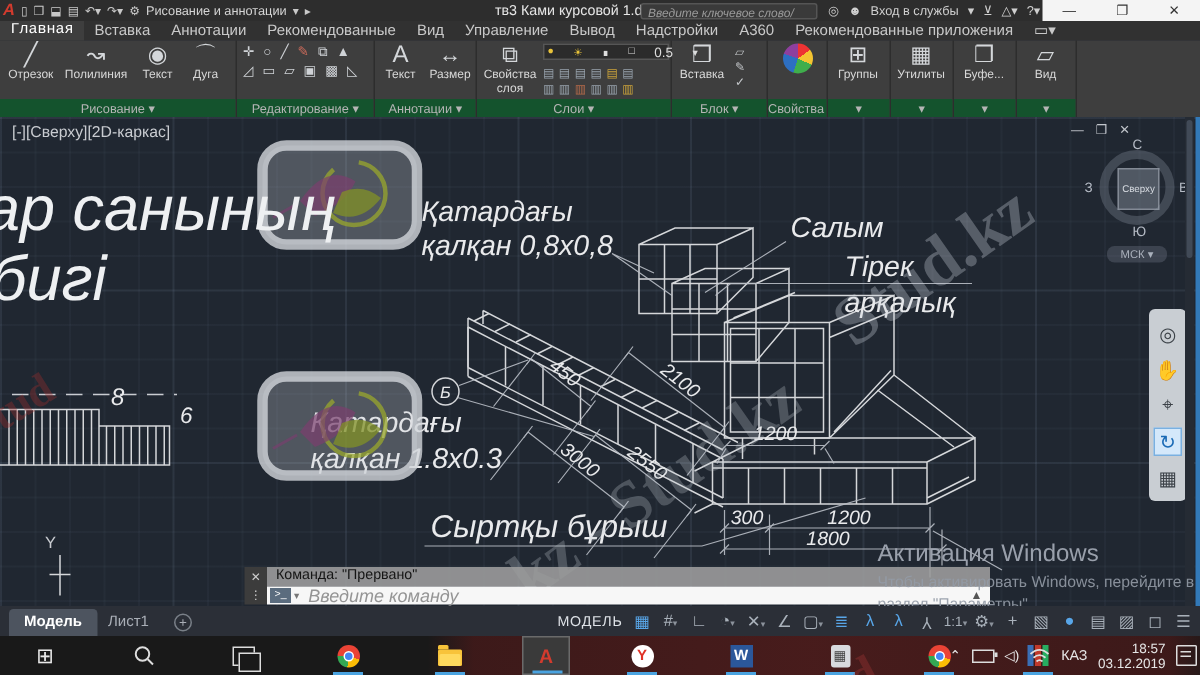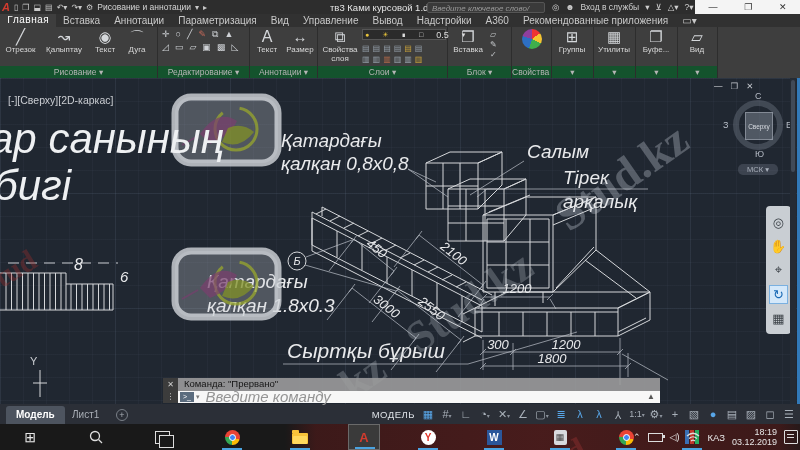--- a/index.html
+++ b/index.html
@@ -37,21 +37,21 @@
     background:conic-gradient(#e33 0 15%,#f4c431 15% 32%,#3fae4c 32% 55%,#2d6fc2 55% 80%,#8e3f9e 80% 100%);}
   
   .canvas{position:absolute;left:0;top:78px;width:800px;height:326px;background:#202731;overflow:hidden;
     background-image:
       linear-gradient(rgba(150,170,200,0.07) 1px,transparent 1px),
       linear-gradient(90deg,rgba(150,170,200,0.07) 1px,transparent 1px),
       linear-gradient(rgba(150,170,200,0.045) 1px,transparent 1px),
       linear-gradient(90deg,rgba(150,170,200,0.045) 1px,transparent 1px);
     background-size:115px 115px,115px 115px,23px 23px,23px 23px;}
   .draw{position:absolute;left:0;top:7px;z-index:2;}
-  .vp-label{position:absolute;left:8px;top:4px;font-size:10.5px;color:#c9ccd1;z-index:7;margin-top:12px;}
+  .vp-label{position:absolute;left:8px;top:4px;font-size:10.5px;color:#c9ccd1;z-index:7;}
   .doc-ctl{position:absolute;left:714px;top:3px;z-index:7;color:#c2c6cc;font-size:8.5px;display:flex;gap:8px;}
   .cv-title{position:absolute;left:322px;top:5px;width:380px;text-align:center;font-style:italic;
     font-size:34px;color:#eef0f2;z-index:6;white-space:nowrap;}
   .cv-part1{position:absolute;left:-10px;top:37px;font-style:italic;font-size:42px;color:#eef0f2;z-index:6;white-space:nowrap;}
   .cv-part2{position:absolute;left:-6px;top:84px;font-style:italic;font-size:42px;color:#eef0f2;z-index:6;}
   .wm-logo{position:absolute;z-index:5;}
   .wm-text{position:absolute;z-index:5;font-family:"Liberation Serif",serif;font-weight:bold;white-space:nowrap;pointer-events:none;}
   .viewcube{position:absolute;left:731px;top:20px;width:54px;height:54px;z-index:8;}
   .vc-ring{position:absolute;left:2px;top:2px;width:50px;height:50px;border-radius:50%;border:6px solid rgba(120,128,142,0.38);box-sizing:border-box;}
   .vc-sq{position:absolute;left:14px;top:14px;width:26px;height:26px;background:rgba(128,137,150,0.5);
@@ -70,21 +70,21 @@
   .scrollbar .thumb{position:absolute;left:1px;top:2px;width:4px;height:92px;background:#414a57;border-radius:2px;}
   .edge{position:absolute;left:797px;top:0;width:3px;height:326px;background:#3279b8;z-index:10;}
   
   .cmdwin{position:absolute;left:163px;top:378px;width:497px;height:25px;z-index:30;display:flex;}
   .cmd-grip{width:15px;background:#3c3c3c;color:#cfcfcf;font-size:8px;display:flex;flex-direction:column;
     align-items:center;justify-content:space-between;padding:2px 0;box-sizing:border-box;}
   .cmd-main{flex:1;display:flex;flex-direction:column;}
   .cmd-hist{height:12.5px;background:rgba(158,158,158,0.88);color:#151515;font-size:9.5px;line-height:12.5px;padding-left:6px;}
   .cmd-input{height:12.5px;background:#f7f7f7;display:flex;align-items:center;position:relative;}
   .cmd-badge{width:14px;height:10px;background:#5b6c7e;color:#fff;font-size:7px;line-height:10px;text-align:center;margin-left:2px;}
-  .cmd-ph{font-style:italic;color:#959595;font-size:15px;margin-left:6px;}
+  .cmd-ph{font-style:italic;color:#959595;font-size:12px;margin-left:6px;}
   .cmd-up{position:absolute;right:5px;top:1px;color:#555;font-size:8px;}
   
   .statusrow{position:absolute;left:0;top:404px;width:800px;height:20px;background:#2b2f37;}
   .mtab{position:absolute;top:2px;height:18px;line-height:18px;font-size:10px;padding:0 10px;color:#a9aeb6;}
   .mtab.active{background:#4d545f;color:#fff;border-radius:3px 3px 0 0;font-weight:bold;}
   .mplus{position:absolute;left:116px;top:5px;width:12px;height:12px;border:1px solid #7a8088;border-radius:50%;
     color:#a9aeb6;font-size:9px;text-align:center;line-height:11px;box-sizing:border-box;}
   .sbicons{position:absolute;right:2px;top:0;height:20px;display:flex;align-items:center;gap:1px;}
   .sb-ic{min-width:16px;text-align:center;font-size:11px;color:#a9b1ba;padding:0 1px;}
   .sb-ic.blue{color:#58a6e8;}
@@ -154,39 +154,39 @@
       <span>—</span>
       <span>❐</span>
       <span>✕</span>
     </div>
   </div>
 
   <div class="tabsrow">
     <span class="rtab active">Главная</span>
     <span class="rtab">Вставка</span>
     <span class="rtab">Аннотации</span>
-    <span class="rtab">Параметризация</span>
+    <span class="rtab">Рекомендованные</span>
     <span class="rtab">Вид</span>
     <span class="rtab">Управление</span>
     <span class="rtab">Вывод</span>
     <span class="rtab">Надстройки</span>
     <span class="rtab">A360</span>
     <span class="rtab">Рекомендованные приложения</span>
     <span class="rtab">▭▾</span>
   </div>
 
   <div class="ribbon">
     <div class="panel" style="left:0;width:158px;">
       <div class="bigbtn" style="left:2px;width:37px;">
         <span class="bic">╱</span>
         <span>Отрезок</span>
       </div>
       <div class="bigbtn" style="left:40px;width:48px;">
         <span class="bic">↝</span>
-        <span>Қалыптау</span>
+        <span>Полилиния</span>
       </div>
       <div class="bigbtn" style="left:89px;width:32px;">
         <span class="bic">◉</span>
         <span>Текст</span>
       </div>
       <div class="bigbtn" style="left:122px;width:30px;">
         <span class="bic">⌒</span>
         <span>Дуга</span>
       </div>
       <div class="pfoot"><span>Рисование</span> ▾</div>
@@ -394,20 +394,25 @@
     <div class="mcs"><span>МСК</span> ▾</div>
 
     <div class="navbar">
       <span class="nv">◎</span>
       <span class="nv">✋</span>
       <span class="nv">⌖</span>
       <span class="nv sel">↻</span>
       <span class="nv">▦</span>
     </div>
 
+    <div class="activation">
+      <div class="a1">Активация Windows</div>
+      <div class="a2">Чтобы активировать Windows, перейдите в</div>
+      <div class="a2">раздел "Параметры".</div>
+    </div>
 
     <div class="scrollbar">
         <div class="thumb"></div>
       </div>
     <div class="edge"></div>
   </div>
 
   <div class="cmdwin">
     <div class="cmd-grip">
       <span>✕</span>
@@ -498,20 +503,20 @@
     </div>
     <div class="tray">
       <span class="gl" style="font-size:9px;">⌃</span>
       <span class="battery"></span>
       <span class="gl" style="font-size:9px;">◁)</span>
       <svg width="14" height="11" viewBox="0 0 14 11">
         <path d="M1,4 Q7,-1.5 13,4 M3,6.5 Q7,3 11,6.5 M5,9 Q7,7.2 9,9" fill="none" stroke="#ddd" stroke-width="1.2"></path>
       </svg>
       <span style="font-size:9.5px;">КАЗ</span>
       <span class="clock">
-        <span>18:19</span><br>
+        <span>18:57</span><br>
         <span>03.12.2019</span>
       </span>
       <span class="notif"></span>
     </div>
   </div>
 
 </div>
 
 </body></html>

